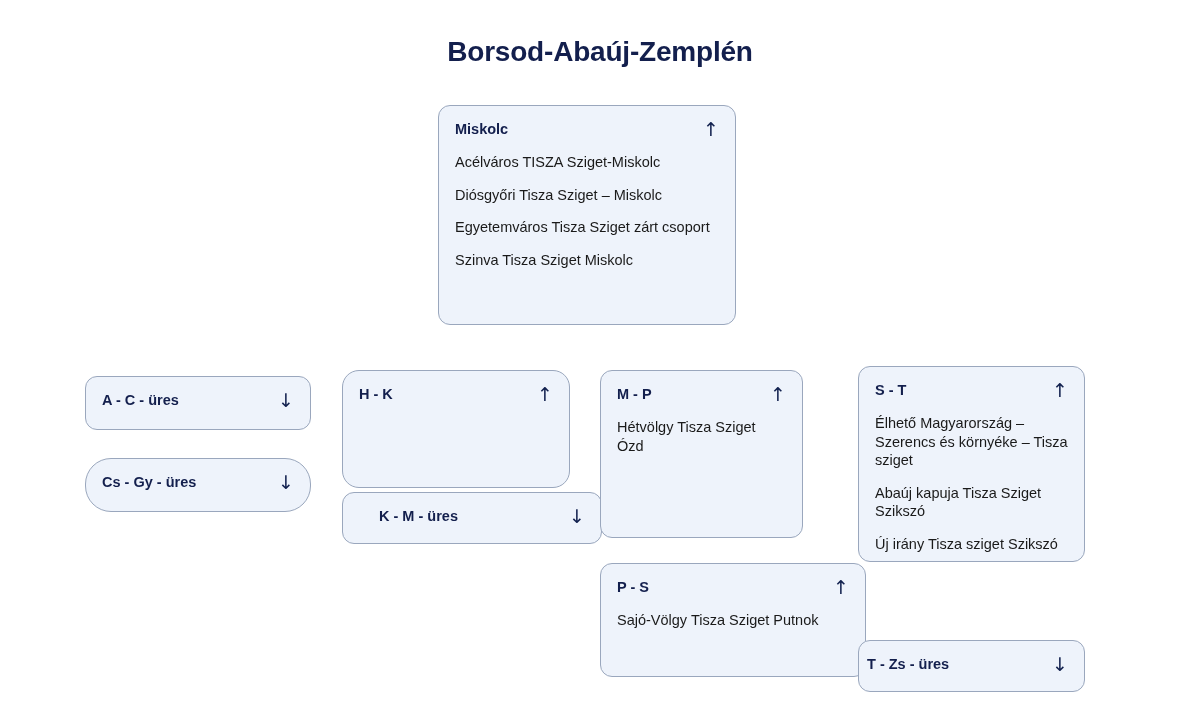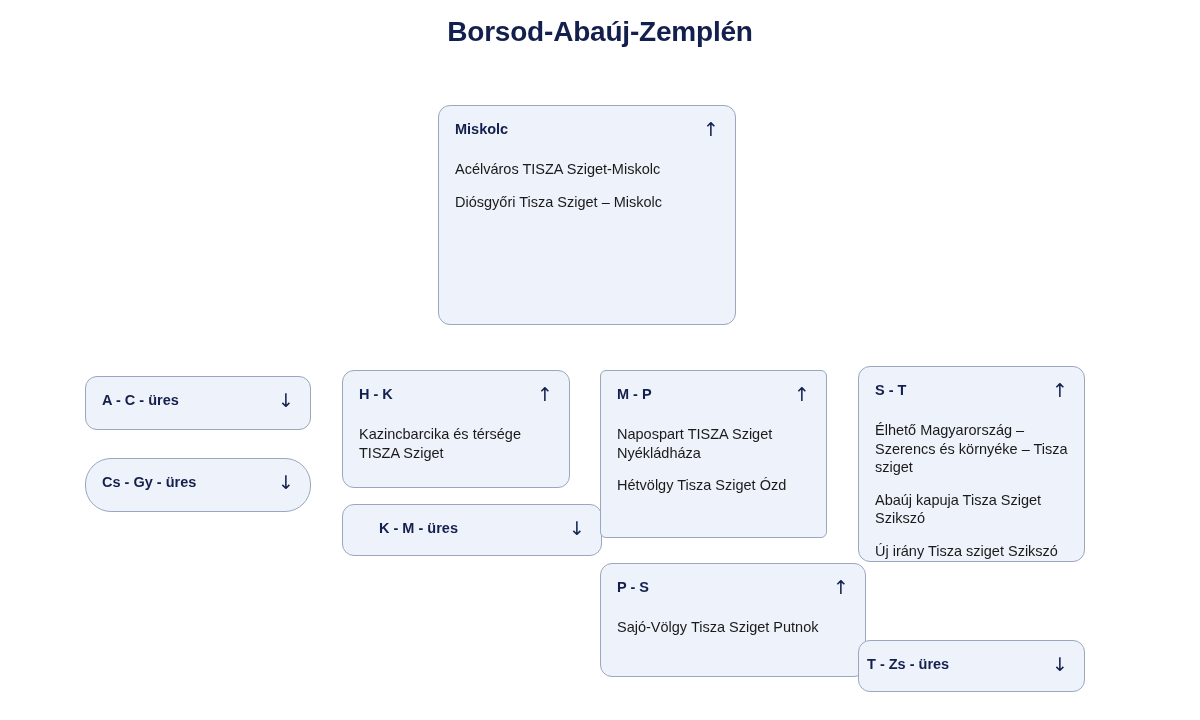--- a/index.html
+++ b/index.html
@@ -12,21 +12,21 @@
     background: #ffffff;
     font-family: "Liberation Sans", sans-serif;
     position: relative;
     overflow: hidden;
     color: #111111;
   }
 
   #page-title {
     position: absolute;
     left: 0;
-    top: 16px;
+    top: 36px;
     width: 1200px;
     text-align: center;
     font-size: 28px;
     font-weight: bold;
     color: #131f4d;
     letter-spacing: -0.2px;
   }
 
   .board {
     position: absolute;
@@ -62,21 +62,21 @@
 
   .card-arrow {
     font-size: 19px;
     line-height: 18px;
     color: #12214f;
     font-family: "DejaVu Sans", sans-serif;
     flex: 0 0 auto;
   }
 
   .card-items {
-    margin-top: 22px;
+    margin-top: 15px;
   }
 
   .card-item {
     font-size: 14.5px;
     line-height: 18.5px;
     color: #1a1a1a;
     margin-bottom: 14px;
   }
   .card-item:last-child {
     margin-bottom: 0;
@@ -85,44 +85,46 @@
   .card.empty .card-head {
     align-items: center;
   }
 
   
   #card-miskolc { left: 438px;  top: 105px; width: 298px; height: 220px; }
 
   #card-a-c     { left: 85px;   top: 376px; width: 226px; height: 54px; }
   #card-cs-gy   { left: 85px;   top: 458px; width: 226px; height: 54px; border-radius: 26px; }
 
-  #card-h-k     { left: 342px;  top: 370px; width: 228px; height: 118px; }
-  #card-k-m     { left: 342px;  top: 504px; width: 260px; height: 52px; padding-left: 36px; }
+  #card-h-k     { left: 342px;  top: 370px; width: 228px; height: 118px; border-radius: 17px; }
+  #card-k-m     { left: 342px;  top: 492px; width: 260px; height: 52px; padding-left: 36px; }
 
-  #card-m-p     { left: 600px;  top: 370px; width: 227px; height: 168px; border-radius: 6px; }
+  #card-m-p     { left: 600px;  top: 370px; width: 203px; height: 168px; }
   #card-p-s     { left: 600px;  top: 563px; width: 266px; height: 114px; }
 
   #card-s-t     { left: 858px;  top: 366px; width: 227px; height: 196px; }
   #card-t-zs    { left: 858px;  top: 640px; width: 227px; height: 52px; padding-left: 8px; }
 </style>
 </head>
 <body>
 
 <div id="page-title">Borsod-Abaúj-Zemplén</div>
 
 <div class="board">
 
   <div class="card" id="card-miskolc">
     <div class="card-head">
       <span class="card-title">Miskolc</span>
       <span class="card-arrow">↑</span>
     </div>
     <div class="card-items">
       <div class="card-item">Acélváros TISZA Sziget-Miskolc</div>
       <div class="card-item">Diósgyőri Tisza Sziget – Miskolc</div>
+      <div class="card-item">Egyetemváros Tisza Sziget zárt csoport</div>
+      <div class="card-item">Szinva Tisza Sziget Miskolc</div>
     </div>
   </div>
 
   <div class="card empty" id="card-a-c">
     <div class="card-head">
       <span class="card-title">A - C - üres</span>
       <span class="card-arrow">↓</span>
     </div>
 
   </div>
@@ -133,40 +135,36 @@
       <span class="card-arrow">↓</span>
     </div>
 
   </div>
 
   <div class="card" id="card-h-k">
     <div class="card-head">
       <span class="card-title">H - K</span>
       <span class="card-arrow">↑</span>
     </div>
-    <div class="card-items">
-      <div class="card-item">Kazincbarcika és térsége TISZA Sziget</div>
-    </div>
   </div>
 
   <div class="card empty" id="card-k-m">
     <div class="card-head">
       <span class="card-title">K - M - üres</span>
       <span class="card-arrow">↓</span>
     </div>
 
   </div>
 
   <div class="card" id="card-m-p">
     <div class="card-head">
       <span class="card-title">M - P</span>
       <span class="card-arrow">↑</span>
     </div>
     <div class="card-items">
-      <div class="card-item">Napospart TISZA Sziget Nyékládháza</div>
       <div class="card-item">Hétvölgy Tisza Sziget Ózd</div>
     </div>
   </div>
 
   <div class="card" id="card-p-s">
     <div class="card-head">
       <span class="card-title">P - S</span>
       <span class="card-arrow">↑</span>
     </div>
     <div class="card-items">

